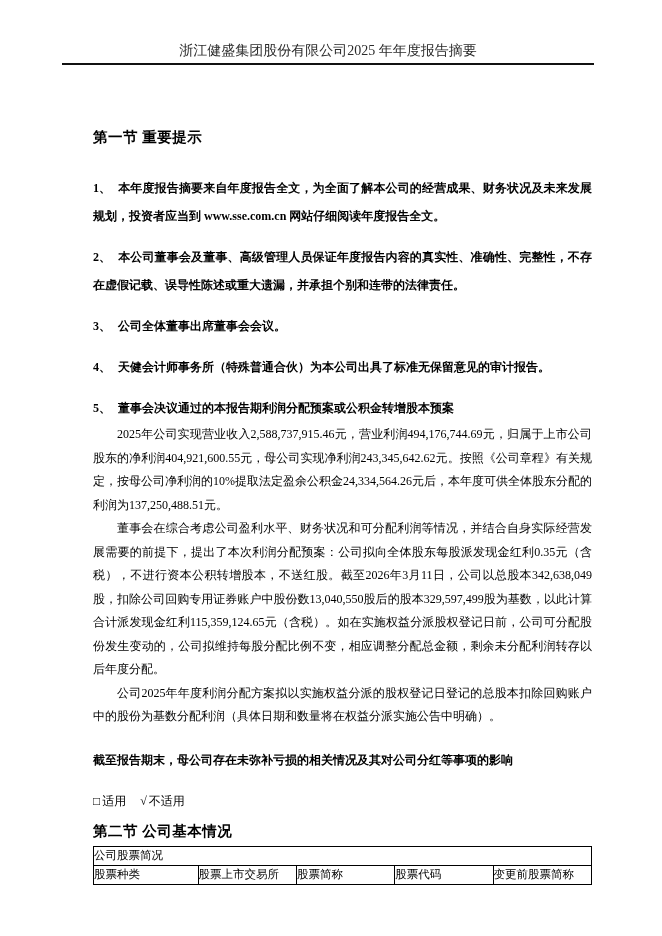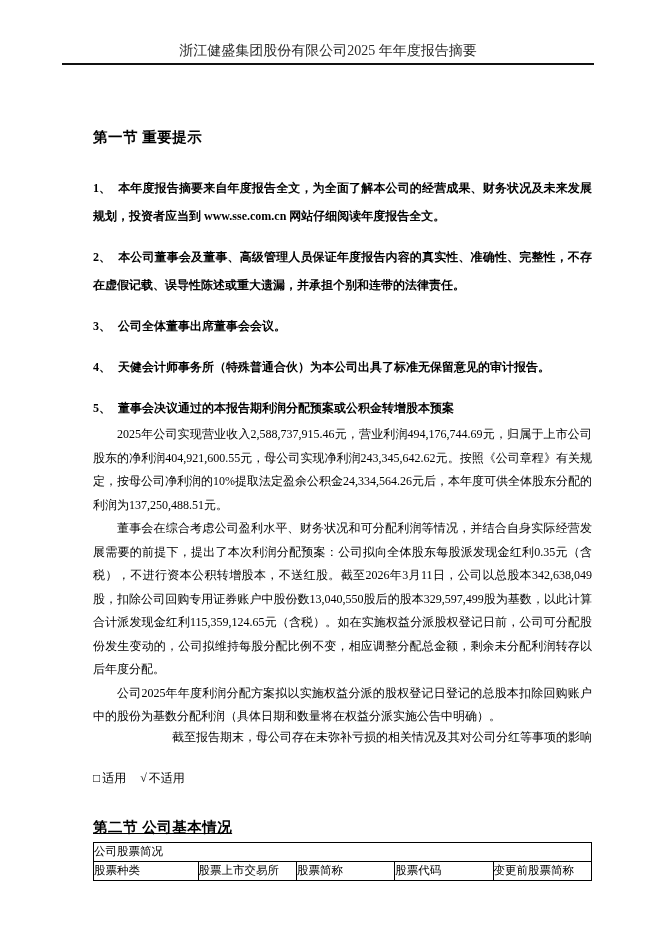--- a/index.html
+++ b/index.html
@@ -16,31 +16,31 @@
     text-align: center;
     font-size: 14px; line-height: 14px;
     color: #2b2b2b;
   }
   .content { margin: 0 70px 0 93px; font-size: 12px; }
   h1.sec {
     font-size: 14.5px; font-weight: bold; text-align: left;
     margin: 0; line-height: 20px; letter-spacing: 0.5px;
   }
   #sec1-heading { margin-top: 62px; }
-  #sec2-heading { margin-top: 30px; text-decoration: underline; }
+  #sec2-heading { margin-top: 11px; }
   .items { margin-top: 27px; }
   .item { line-height: 28px; text-align: justify; font-weight: bold; }
   .item + .item { margin-top: 13px; }
   .num { display: inline-block; width: 25px; }
   .paras { margin-top: 1px; }
   .para {
     margin: 0; text-indent: 24px; line-height: 23.5px;
     text-align: justify; text-justify: inter-ideograph;
   }
-  .note { margin-top: 0; font-weight: normal; line-height: 17px; text-align: right; }
+  .note { margin-top: 23px; font-weight: bold; line-height: 17px; }
   .applicable { line-height: 17px; margin-top: 24px; }
   .applicable .opt-gap { display: inline-block; width: 14px; }
   .applicable .sym { padding-right: 2px; }
   .sub { margin-top: 29px; font-weight: bold; }
   table.stock-table {
     width: 100%; border-collapse: collapse; margin-top: 5px;
     table-layout: fixed;
   }
   table.stock-table td {
     border: 1px solid #000; text-align: left;

